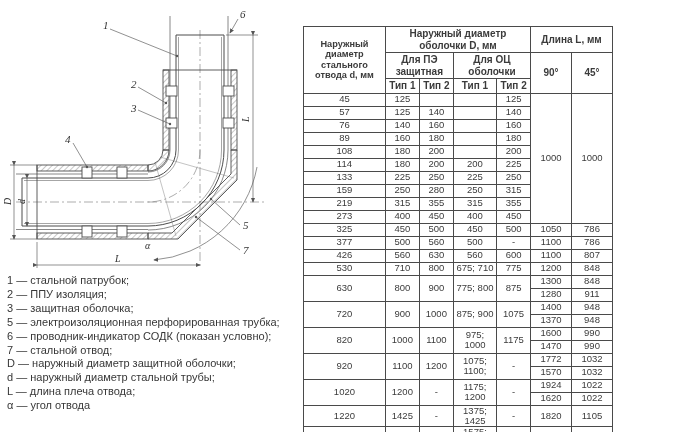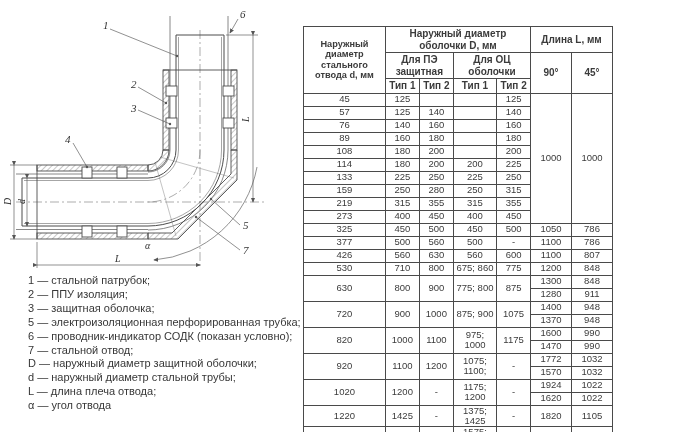--- a/index.html
+++ b/index.html
@@ -3,21 +3,21 @@
 <meta charset="utf-8">
 <style>
   html,body{margin:0;padding:0;background:#fff;}
   body{width:700px;height:432px;position:relative;overflow:hidden;
        font-family:"Liberation Sans",sans-serif;color:#3a3a3a;}
   
   #drawing{position:absolute;left:0;top:2px;}
   
   #legend{position:absolute;left:7px;top:274px;width:292px;
           font-size:11px;line-height:13.9px;color:#373737;letter-spacing:0;}
-  .legend-item{white-space:nowrap;margin-left:21px;}
+  .legend-item{white-space:nowrap;}
   
   #tablewrap{position:absolute;left:303px;top:26px;width:310px;}
   table{border-collapse:collapse;width:100%;table-layout:fixed;}
   th,td{border:1px solid #4a4a4a;text-align:center;vertical-align:middle;
         padding:0 1px;color:#3b3b3b;}
   thead th{font-weight:bold;font-size:10px;line-height:1.15;padding:1px;}
   tbody td{font-size:9.5px;height:12px;line-height:1.08;}
   table{border:1.5px solid #3c3c3c;}
 </style>
 </head>
@@ -289,21 +289,21 @@
           <td>630</td>
           <td>560</td>
           <td>600</td>
           <td>1100</td>
           <td>807</td>
         </tr>
         <tr>
           <td>530</td>
           <td>710</td>
           <td>800</td>
-          <td>675; 860</td>
+          <td>675; 710</td>
           <td>775</td>
           <td>1200</td>
           <td>848</td>
         </tr>
         <tr>
           <td rowspan="2">630</td>
           <td rowspan="2">800</td>
           <td rowspan="2">900</td>
           <td rowspan="2">775; 800</td>
           <td rowspan="2">875</td>

